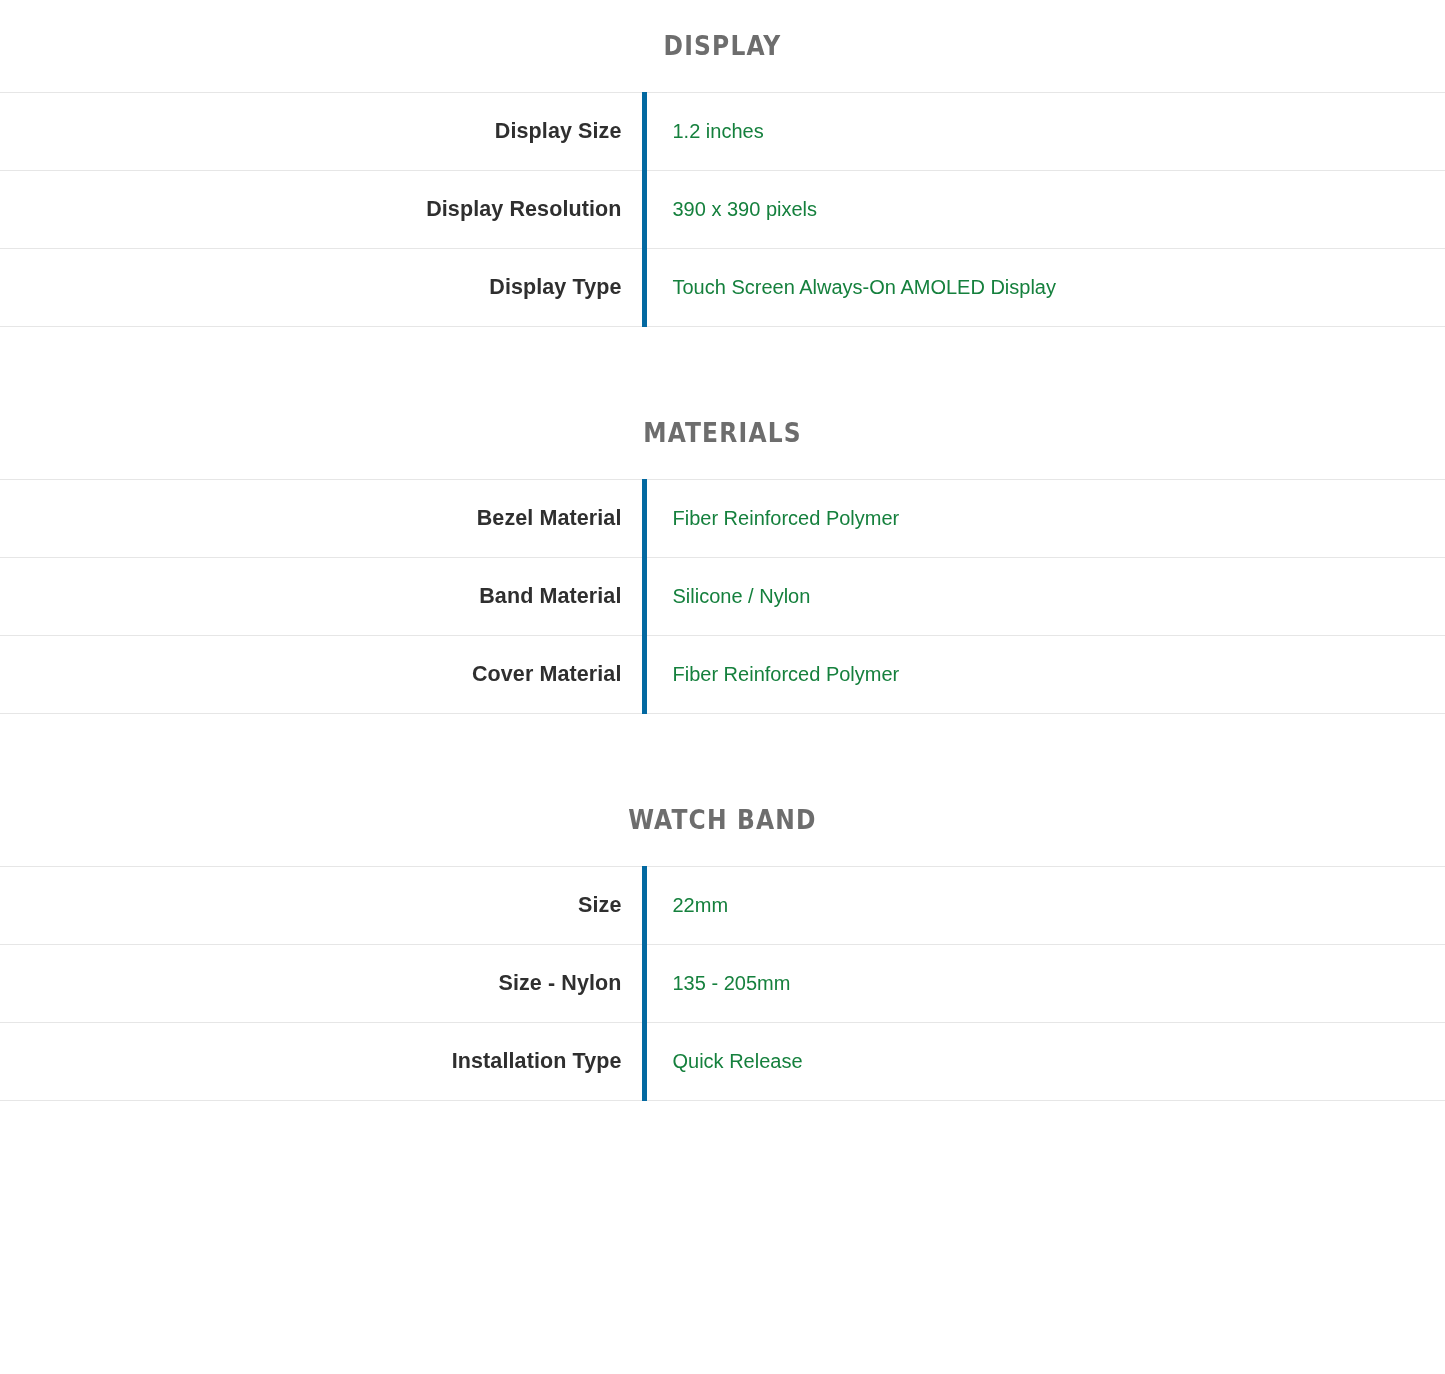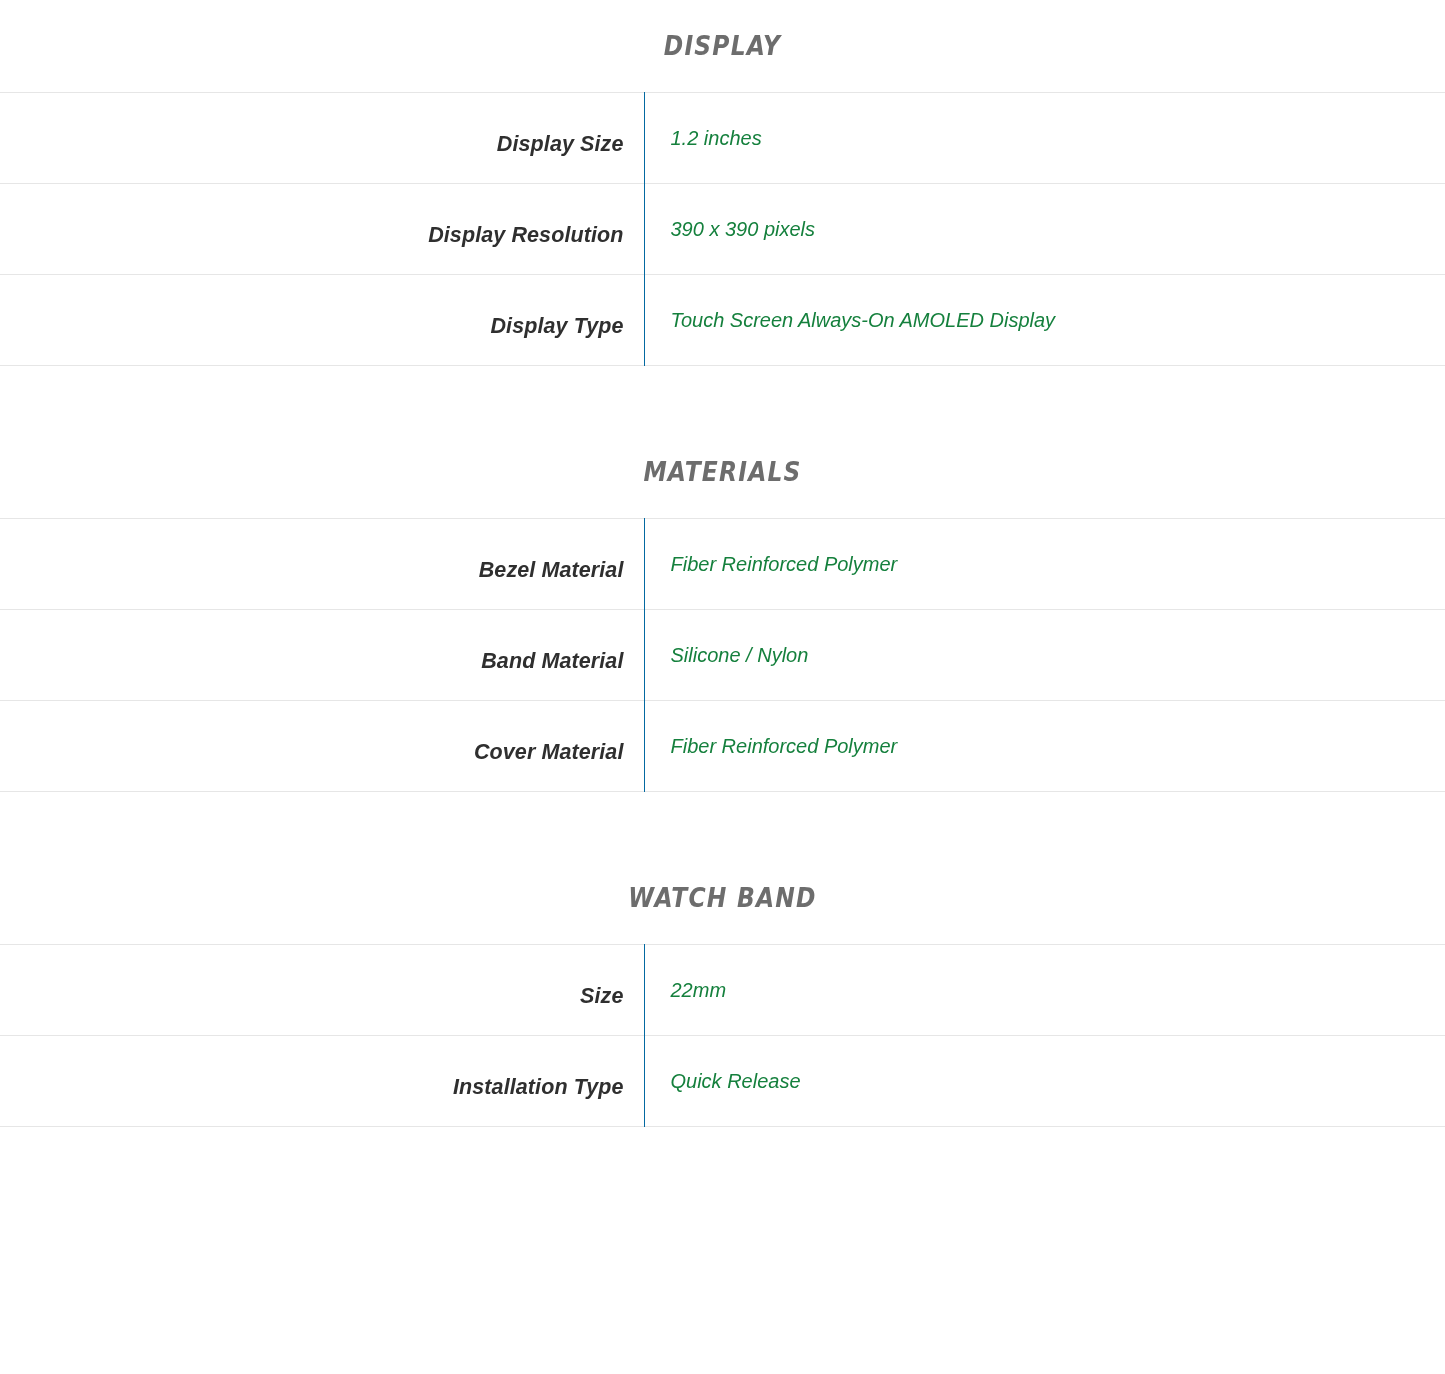--- a/index.html
+++ b/index.html
@@ -14,21 +14,20 @@
     font-family: "Liberation Sans", sans-serif;
     color: #2b2b2b;
     -webkit-font-smoothing: antialiased;
   }
   .page {
     width: 1445px;
     padding: 0;
   }
   .spec-section {
     width: 100%;
-    font-style: italic;
   }
   .section-title {
     text-align: center;
     font-family: "DejaVu Sans Condensed", "Liberation Sans Narrow", "Liberation Sans", sans-serif;
     font-weight: bold;
     font-size: 26px;
     letter-spacing: 1.2px;
     color: #6d6d6d;
     padding: 0;
     margin: 0;
@@ -57,23 +56,23 @@
   }
   td.pad-left {
     width: 28px;
   }
   td.spec-label {
     width: 616px;
     text-align: right;
     font-weight: bold;
     font-size: 21.5px;
     color: #2f2f2f;
-    padding: 39px 20px 26px 0;
+    padding: 26px 20px 26px 0;
     letter-spacing: 0.1px;
-    border-right: 1px solid #0369a1;
+    border-right: 5px solid #0369a1;
   }
   td.spec-value {
     padding: 26px 12px 26px 26px;
     font-size: 20px;
     color: #15803d;
     font-weight: normal;
   }
   .gap {
     height: 60px;
   }
@@ -146,20 +145,25 @@
     </div>
     <table class="spec-table">
       <tbody>
         <tr>
           <td class="pad-left"></td>
           <td class="spec-label">Size</td>
           <td class="spec-value">22mm</td>
         </tr>
         <tr>
           <td class="pad-left"></td>
+          <td class="spec-label">Size - Nylon</td>
+          <td class="spec-value">135 - 205mm</td>
+        </tr>
+        <tr>
+          <td class="pad-left"></td>
           <td class="spec-label">Installation Type</td>
           <td class="spec-value">Quick Release</td>
         </tr>
       </tbody>
     </table>
   </section>
 
   <div class="bottom-space"></div>
 </div>
 

